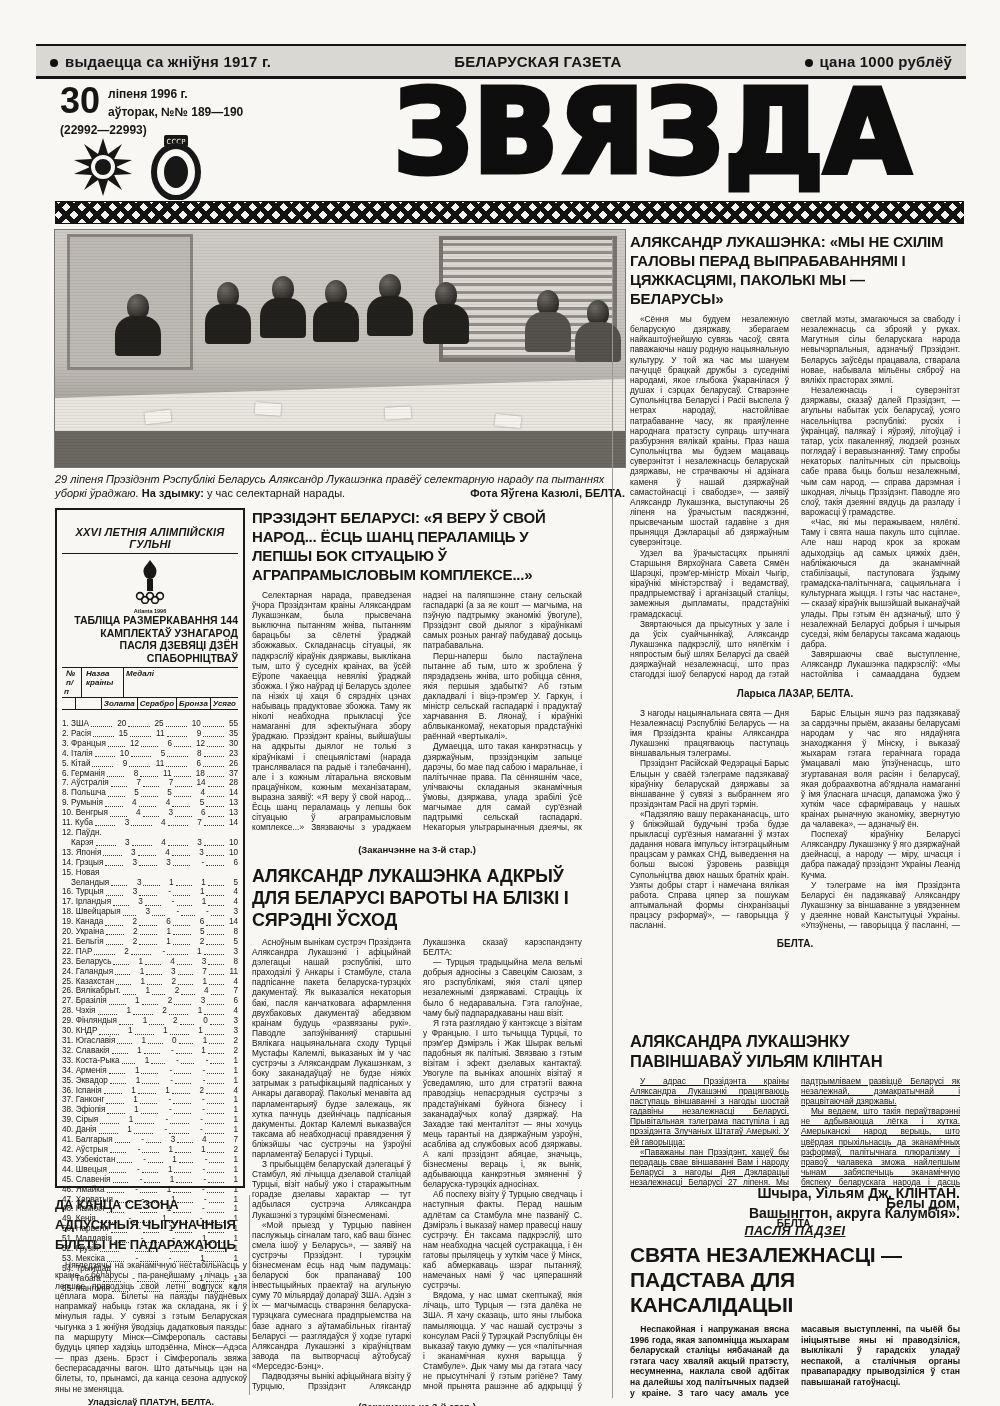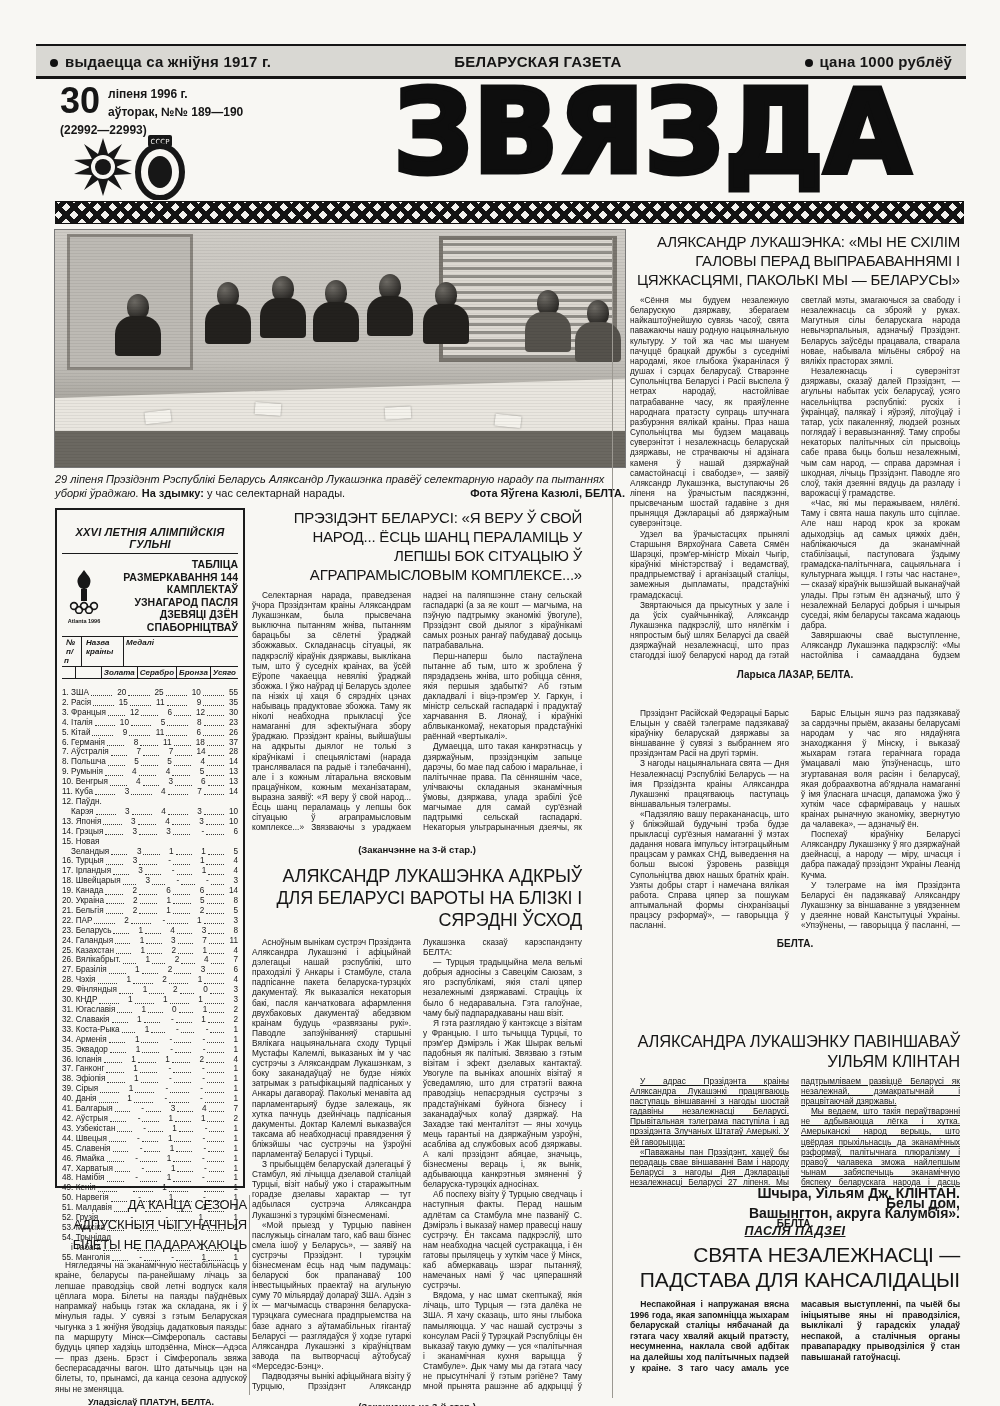--- a/index.html
+++ b/index.html
@@ -9,21 +9,21 @@
   .topbar{position:absolute;left:36px;right:34px;top:44px;height:30px;background:#d9d8d3;
           border-top:2px solid #151515;border-bottom:3px solid #151515;
           display:flex;align-items:center;justify-content:space-between;padding:0 14px;}
   .topbar .cell{font-weight:bold;font-size:15px;letter-spacing:.2px;white-space:nowrap;}
   .topbar .dot{display:inline-block;width:8px;height:8px;border-radius:50%;background:#111;margin-right:7px;vertical-align:middle;}
   
   .issue{position:absolute;left:60px;top:84px;width:260px;}
   .issue .day{float:left;font-size:36px;font-weight:bold;line-height:34px;margin-right:8px;}
   .issue .dlines{overflow:hidden;font-size:12px;font-weight:bold;line-height:14px;}
   .issue .rule{clear:both;border-bottom:2.5px solid #151515;margin-top:6px;width:250px;}
-  .medals{position:absolute;left:72px;top:134px;display:flex;align-items:center;justify-content:flex-end;}
+  .medals{position:absolute;left:72px;top:134px;display:flex;gap:16px;align-items:center;justify-content:flex-end;}
   .logo{position:absolute;left:338px;top:66px;width:628px;text-align:center;
         font-family:"DejaVu Sans",sans-serif;font-weight:bold;font-size:112px;line-height:130px;
         color:#0e0e0e;-webkit-text-stroke:5px #0e0e0e;letter-spacing:0px;transform:scaleY(1.04);}
   .ornament{position:absolute;left:55px;right:36px;top:201px;height:21px;
         border-top:1.5px solid #111;border-bottom:1.5px solid #111;background:
         repeating-linear-gradient(45deg,#141414 0 5px,transparent 5px 11px),
         repeating-linear-gradient(-45deg,#141414 0 5px,transparent 5px 11px),#f3f2ee;}
   
   .photo{position:absolute;left:55px;top:230px;width:570px;height:237px;overflow:hidden;
          background:linear-gradient(#cfccc6 0%,#c3c0ba 55%,#a5a29b 75%,#8d8a84 100%);
@@ -47,21 +47,21 @@
   .caption .it{font-style:italic;}
   .caption .b{font-weight:bold;}
   .caption .credit{float:right;font-weight:bold;}
   
   .vrule{position:absolute;width:1px;background:#9b9891;}
   
   .obox{position:absolute;left:55px;top:508px;width:190px;height:680px;border:2px solid #1b1b1b;
         padding:16px 5px;box-sizing:border-box;background:#f8f7f3;}
   .obox .gtitle{font-style:italic;font-weight:bold;font-size:11px;text-align:center;
         border-bottom:1.5px solid #1b1b1b;padding-bottom:3px;letter-spacing:.2px;}
-  .ologo-row{display:flex;align-items:center;margin:4px 0 3px;}
+  .ologo-row{display:flex;align-items:center;margin:4px 0 3px;flex-direction:column;}
   .ologo{width:44px;flex:0 0 44px;text-align:center;}
   .ologo .cap{font-size:5.5px;font-weight:bold;}
   .osub{flex:1;font-weight:bold;font-size:10.5px;line-height:12.5px;text-align:right;}
   .ohead{border-top:1.5px solid #1b1b1b;border-bottom:1.5px solid #1b1b1b;font-size:8px;font-weight:bold;font-style:italic;}
   .ohead .r1{display:flex;border-bottom:1px solid #1b1b1b;}
   .ohead .r2{display:flex;}
   .ohead span{padding:1px 2px;box-sizing:border-box;}
   .oc1{width:20px;border-right:1px solid #1b1b1b;}
   .oc2{width:42px;border-right:1px solid #1b1b1b;}
   .ocm{flex:1;text-align:left;}
@@ -69,21 +69,21 @@
   .ohead .r2 .s{flex:1.2;border-right:1px solid #1b1b1b;text-align:center;}
   .ohead .r2 .b{flex:1.1;border-right:1px solid #1b1b1b;text-align:center;}
   .ohead .r2 .t{flex:1;text-align:center;}
   .orows{margin-top:9px;font-size:8.2px;line-height:9.9px;}
   .mline1{white-space:nowrap;}
   .mrow{display:flex;align-items:flex-end;}
   .mname{white-space:nowrap;}
   .dots{flex:1;border-bottom:1.4px dotted #3c3c3c;margin:0 2px 1.5px;}
   .mv{text-align:right;flex:0 0 auto;min-width:12px;}
   
-  .headline{font-weight:normal;text-align:right;letter-spacing:-.2px;}
+  .headline{font-weight:bold;text-align:left;letter-spacing:-.2px;}
   .body2{column-count:2;column-gap:12px;text-align:justify;overflow:hidden;}
   .body2 p,.body1 p{margin:0;text-indent:1.2em;}
   .cont{font-weight:bold;text-align:center;}
   .byline{font-weight:bold;text-align:center;}
   
   .mid{position:absolute;left:252px;top:508px;width:330px;}
   .sec-agro .headline{font-size:15px;line-height:19px;}
   .sec-agro .body2{font-size:8.3px;line-height:10.1px;height:252px;margin-top:6px;}
   .sec-agro .cont{font-size:9.5px;margin-top:2px;}
   .sec-turkey{margin-top:10px;}
@@ -889,22 +889,22 @@
           <p>Удзел ва ўрачыстасцях прынялі Старшыня Вярхоўнага Савета Сямён Шарэцкі, прэм'ер-міністр Міхаіл Чыгір, кіраўнікі міністэрстваў і ведамстваў, прадпрыемстваў і арганізацый сталіцы, замежныя дыпламаты, прадстаўнікі грамадскасці.</p>
           <p>Звяртаючыся да прысутных у зале і да ўсіх суайчыннікаў, Аляксандр Лукашэнка падкрэсліў, што нялёгкім і няпростым быў шлях Беларусі да сваёй дзяржаўнай незалежнасці, што праз стагоддзі ішоў беларускі народ да гэтай светлай мэты, змагаючыся за свабоду і незалежнасць са зброяй у руках. Магутныя сілы беларускага народа невычэрпальныя, адзначыў Прэзідэнт. Беларусь заўсёды працавала, стварала новае, набывала мільёны сяброў на вялікіх прасторах зямлі.</p>
           <p>Незалежнасць і суверэнітэт дзяржавы, сказаў далей Прэзідэнт, — агульны набытак усіх беларусаў, усяго насельніцтва рэспублікі: рускіх і ўкраінцаў, палякаў і яўрэяў, літоўцаў і татар, усіх пакаленняў, людзей розных поглядаў і веравызнанняў. Таму спробы некаторых палітычных сіл прысвоіць сабе права быць больш незалежнымі, чым сам народ, — справа дарэмная і шкодная, лічыць Прэзідэнт. Паводле яго слоў, такія дзеянні вядуць да разладу і варожасці ў грамадстве.</p>
           <p>«Час, які мы перажываем, нялёгкі. Таму і свята наша пакуль што сціплае. Але наш народ крок за крокам адыходзіць ад самых цяжкіх дзён, набліжаючыся да эканамічнай стабілізацыі, паступовага ўздыму грамадска-палітычнага, сацыяльнага і культурнага жыцця. І гэты час настане», — сказаў кіраўнік вышэйшай выканаўчай улады. Пры гэтым ён адзначыў, што ў незалежнай Беларусі добрыя і шчырыя суседзі, якім беларусы таксама жадаюць дабра.</p>
           <p>Завяршаючы сваё выступленне, Аляксандр Лукашэнка падкрэсліў: «Мы настойліва і самааддана будзем будаваць наш агульны Беларускі Дом, шчаслівае жыццё для ўсіх жыхароў нашай незалежнай краіны. Мы не схілім галовы перад выпрабаваннямі і цяжкасцямі, паколькі мы — беларусы. Мы цвёрда верым, што сваёй працай наблізім час, калі не толькі сонца загляне і ў наша аконца, але шчасце і дабрабыт прыйдуць у кожны дом і кожную сям'ю, трывала асталююцца на ўсёй беларускай зямлі».</p>
         </div>
       <div class="byline">Ларыса ЛАЗАР, БЕЛТА.</div>
     </div>
     <div class="sec sec2">
       <div class="body2">
+          <p>З нагоды нацыянальнага свята — Дня Незалежнасці Рэспублікі Беларусь — на імя Прэзідэнта краіны Аляксандра Лукашэнкі працягваюць паступаць віншавальныя тэлеграмы.</p>
           <p>Прэзідэнт Расійскай Федэрацыі Барыс Ельцын у сваёй тэлеграме падзякаваў кіраўніку беларускай дзяржавы за віншаванне ў сувязі з выбраннем яго прэзідэнтам Расіі на другі тэрмін.</p>
-          <p>З нагоды нацыянальнага свята — Дня Незалежнасці Рэспублікі Беларусь — на імя Прэзідэнта краіны Аляксандра Лукашэнкі працягваюць паступаць віншавальныя тэлеграмы.</p>
           <p>«Падзяляю вашу перакананасць, што ў бліжэйшай будучыні трэба будзе прыкласці сур'ёзныя намаганні ў мэтах дадання новага імпульсу інтэграцыйным працэсам у рамках СНД, выведзення на больш высокі ўзровень развіцця Супольніцтва двюх нашых братніх краін. Узяты добры старт і намечана вялікая работа. Справа цяпер за пошукам аптымальнай формы сінхранізацыі працэсу рэформаў», — гаворыцца ў пасланні.</p>
           <p>Барыс Ельцын яшчэ раз падзякаваў за сардэчны прыём, аказаны беларусамі народам у час яго нядаўняга знаходжання ў Мінску, і выказаў жыхарам гэтага гераічнага горада ўмацавалі маю ўпэўненасць, што згуртаваная воля расіян і беларусаў, якая добраахвотна аб'яднала намаганні ў імя ўласнага шчасця, дапаможа ўжо ў хуткім часе сфарміраваць у нашых краінах рыначную эканоміку, звернутую да чалавека», — адзначыў ён.</p>
           <p>Поспехаў кіраўніку Беларусі Аляксандру Лукашэнку ў яго дзяржаўнай дзейнасці, а народу — міру, шчасця і дабра пажадаў прэзідэнт Украіны Леанід Кучма.</p>
           <p>У тэлеграме на імя Прэзідэнта Беларусі ён падзякаваў Аляксандру Лукашэнку за віншаванне з увядзеннем у дзеянне новай Канстытуцыі Украіны. «Упэўнены, — гаворыцца ў пасланні, — што гэты акт стане гістарычнай вяхой у пабудове на Украіне прававой дзяржавы, залогам стабільнасці, нацыянальнай згоды і сацыяльнага прагрэсу».</p>
         </div>
       <div class="byline">БЕЛТА.</div>
     </div>
     <div class="sec sec3">
       <div class="headline">АЛЯКСАНДРА ЛУКАШЭНКУ ПАВІНШАВАЎ УІЛЬЯМ КЛІНТАН</div>
       <div class="body2">

